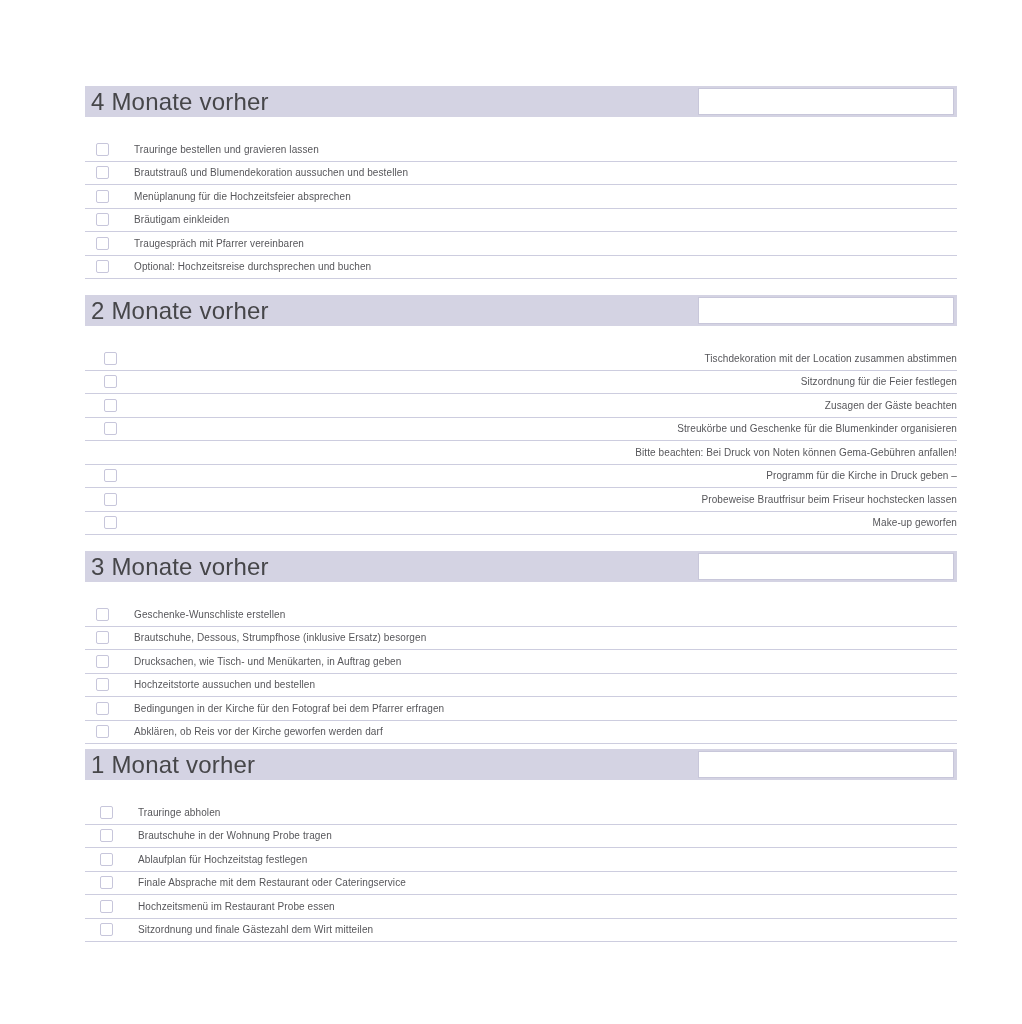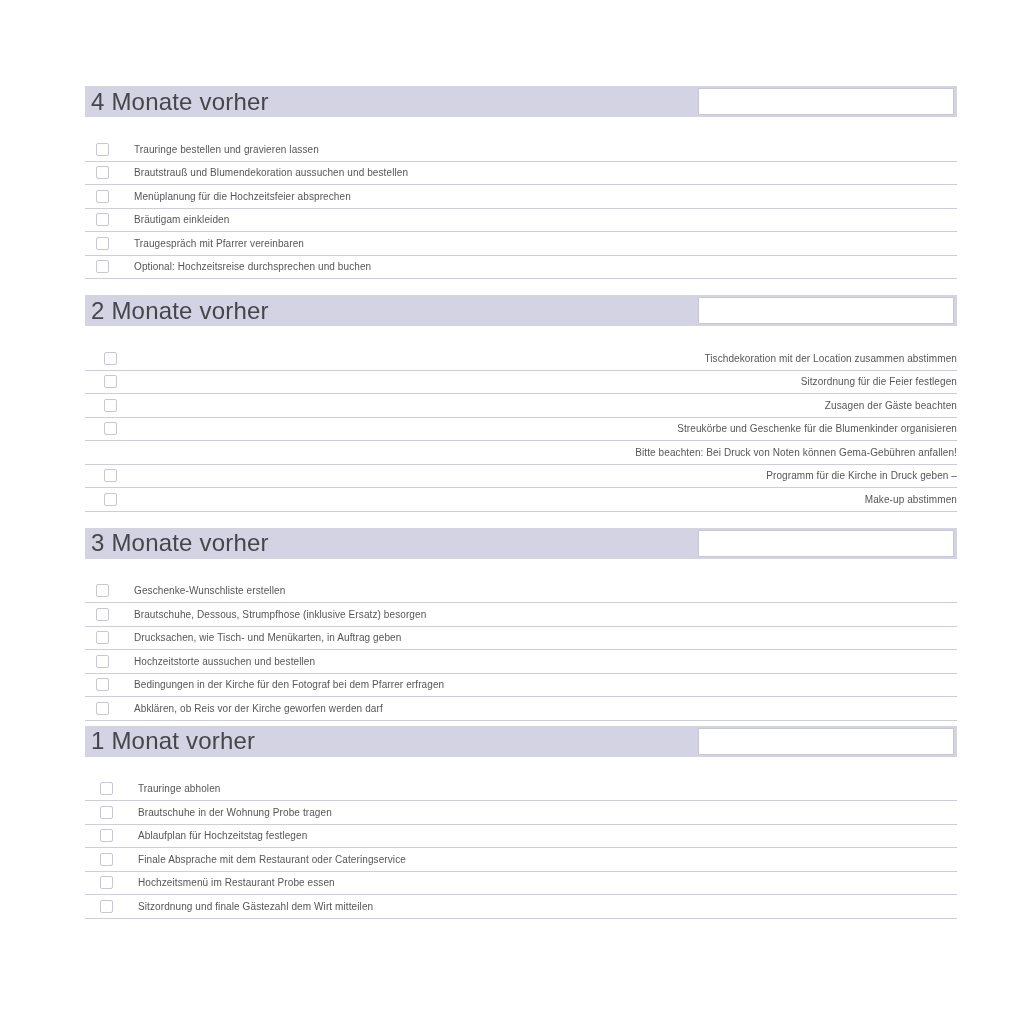--- a/index.html
+++ b/index.html
@@ -131,21 +131,25 @@
         <div class="row">
           <span class="checkbox hidden"></span>
           <span class="label">Bitte beachten: Bei Druck von Noten können Gema-Gebühren anfallen!</span>
         </div>
         <div class="row">
           <span class="checkbox"></span>
           <span class="label">Programm für die Kirche in Druck geben –</span>
         </div>
         <div class="row">
           <span class="checkbox"></span>
-          <span class="label">Make-up abstimmen</span>
+          <span class="label">Probeweise Brautfrisur beim Friseur hochstecken lassen</span>
+        </div>
+        <div class="row">
+          <span class="checkbox"></span>
+          <span class="label">Make-up geworfen</span>
         </div>
       </div>
   </section>
 
   <section class="section">
     <header class="section-header">
       <span class="section-title">3 Monate vorher</span>
       <span class="header-field"></span>
     </header>
     <div class="rows">

